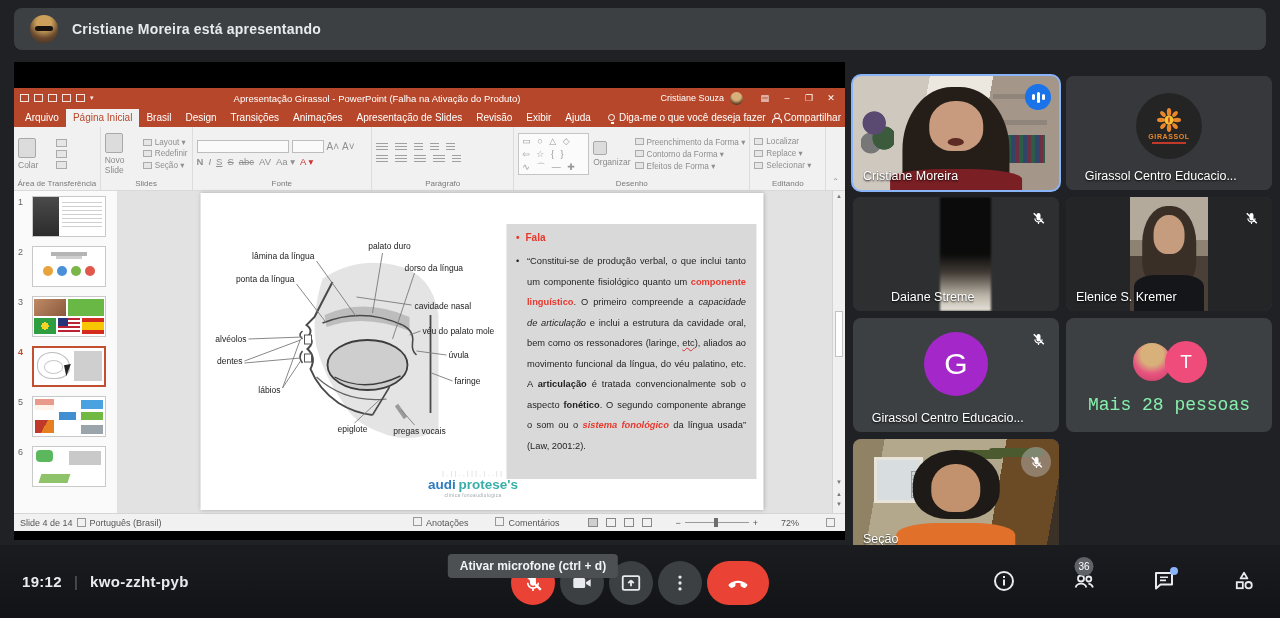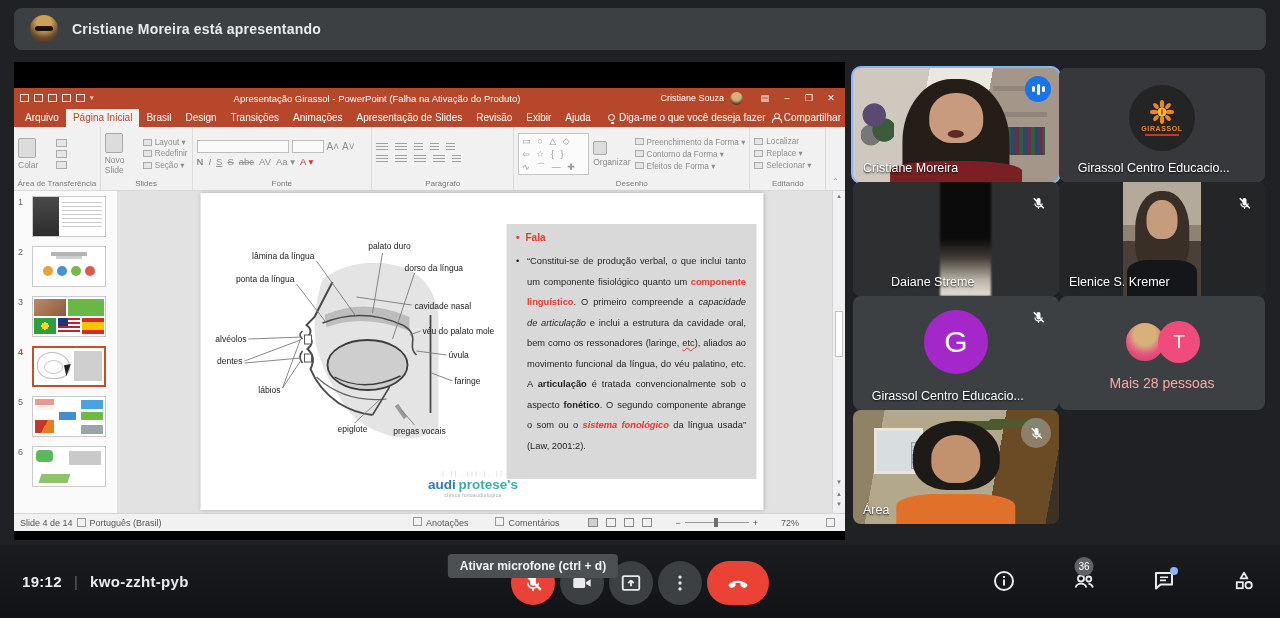--- a/index.html
+++ b/index.html
@@ -135,22 +135,22 @@
   .st-ico { width:9px; height:9px; border:1px solid #999; display:inline-block; margin:0 4px; }
   .st-right { margin-left:auto; display:flex; align-items:center; gap:23px; }
   .viewicos { display:flex; gap:8px; margin-left:6px; }
   .viewicos span { width:10px; height:9px; border:1px solid #888; display:inline-block; }
   .viewicos span.on { background:#cfcfcf; }
   .zoomslider { display:flex; align-items:center; gap:4px; }
   .ztrack { width:64px; height:1px; background:#9a9a9a; position:relative; }
   .zthumb { position:absolute; left:45%; top:-4px; width:4px; height:9px; background:#6e6e6e; }
 
   
-  .tiles { position:absolute; left:853px; top:68px; width:419px; display:grid;
-           grid-template-columns:206px 206px; grid-auto-rows:114px; }
+  .tiles { position:absolute; left:853px; top:76px; width:419px; display:grid;
+           grid-template-columns:206px 206px; grid-auto-rows:114px; gap:7px; }
   .tile { position:relative; background:#3c4043; border-radius:8px; overflow:hidden; }
   .tile.speaking { outline:3px solid #8ab4f8; outline-offset:-1px; }
   .tname { position:absolute; left:10px; bottom:7px; color:#fff; font-size:12.5px; font-weight:500;
            text-shadow:0 1px 2px rgba(0,0,0,.9); white-space:nowrap; max-width:92%; overflow:hidden; }
   .tname.center { left:0; right:0; text-align:center; }
   .micbadge { position:absolute; right:8px; top:8px; width:26px; height:26px; border-radius:50%;
               background:rgba(32,33,36,.55); display:flex; align-items:center; justify-content:center; }
   .micbadge.bare { background:transparent; }
   .micbadge.light { background:rgba(190,190,190,.45); width:30px; height:30px; }
   .micbadge svg { width:15px; height:15px; }
@@ -200,21 +200,21 @@
   .gira-circle { width:66px; height:66px; border-radius:50%; background:#242424; display:flex; flex-direction:column; align-items:center; justify-content:center; margin-bottom:14px; }
   .gira-txt { color:#e8882a; font-size:7px; font-weight:bold; letter-spacing:.6px; margin-top:1px; }
   .gira-sub { width:34px; height:2px; background:#c0392b; margin-top:2px; }
   .letter-circle { position:absolute; left:50%; top:40%; transform:translate(-50%,-50%); width:64px; height:64px;
                    border-radius:50%; color:#fff; font-size:30px; display:flex; align-items:center; justify-content:center; }
   .overflow-tile { position:absolute; inset:0; display:flex; flex-direction:column; align-items:center; justify-content:center; gap:12px; }
   .ov-avs { display:flex; margin-top:6px; }
   .ov-av { width:42px; height:42px; border-radius:50%; }
   .ov-av.photo { background:radial-gradient(circle at 50% 30%,#d7b07a 0 34%,#e75480 60%,#c23b63 100%); margin-right:-8px; z-index:1; border:2px solid #3c4043; }
   .ov-av.t { color:#fff; font-size:19px; display:flex; align-items:center; justify-content:center; z-index:2; }
-  .ov-label { color:#fca5a5; font-size:14px; font-weight:500; }
+  .ov-label { color:#86efac; font-size:18px; font-weight:500;font-family:Liberation Mono, monospace; }
 
   
   .bottombar { position:absolute; left:0; bottom:0; width:1280px; height:73px;
                background:linear-gradient(#1b1c1f,#121316); }
   .meta { position:absolute; left:22px; top:28px; display:flex; align-items:center; gap:12px;
           color:#e8eaed; font-size:15px; font-weight:600; letter-spacing:.3px; }
   .meta .div { color:#5f6368; font-weight:400; }
   .controls { position:absolute; left:50%; transform:translateX(-50%); top:16px; display:flex; gap:5px; align-items:center; }
   .ctl { width:44px; height:44px; border-radius:50%; background:#3c4043; display:flex; align-items:center; justify-content:center; }
   .ctl.red { background:#ea4335; }
@@ -711,21 +711,21 @@
           <span class="tops"></span>
         <span class="hair"></span>
           <span class="face"></span>
           <span class="vest"></span>
       </div>
       <div class="micbadge light">
           <svg>
             <use href="#micoff"></use>
           </svg>
         </div>
-      <div class="tname">Área</div>
+      <div class="tname">Seção</div>
     </div>
   </div>
 
   <div class="bottombar">
     <div class="meta">
       <span>19:12</span>
       <span class="div">|</span>
       <span>kwo-zzht-pyb</span>
     </div>
 

